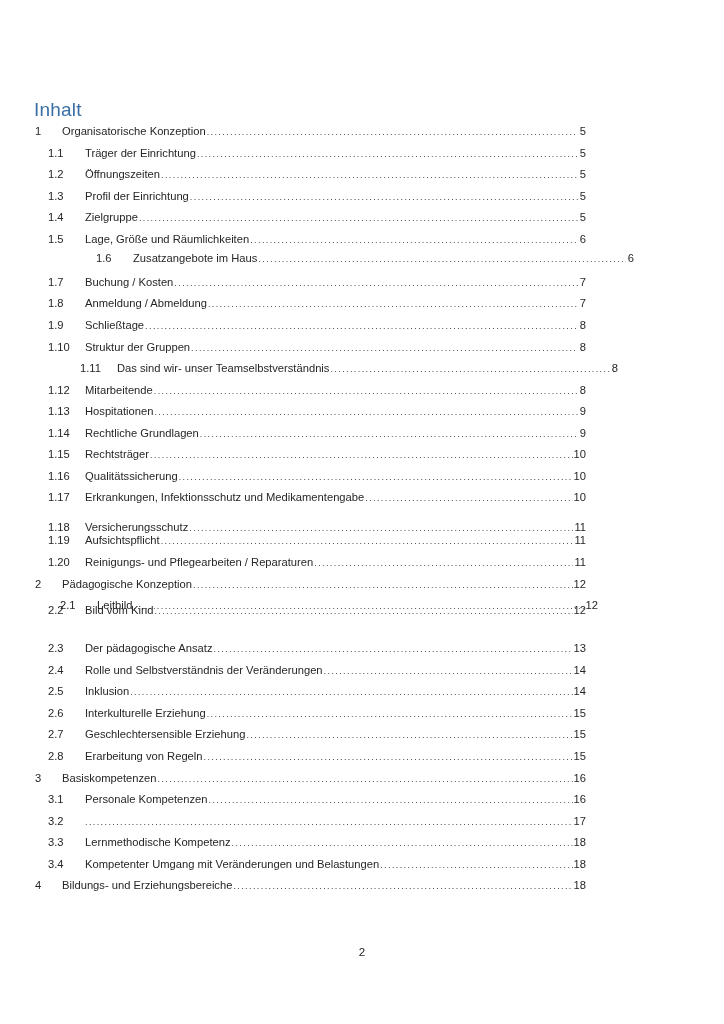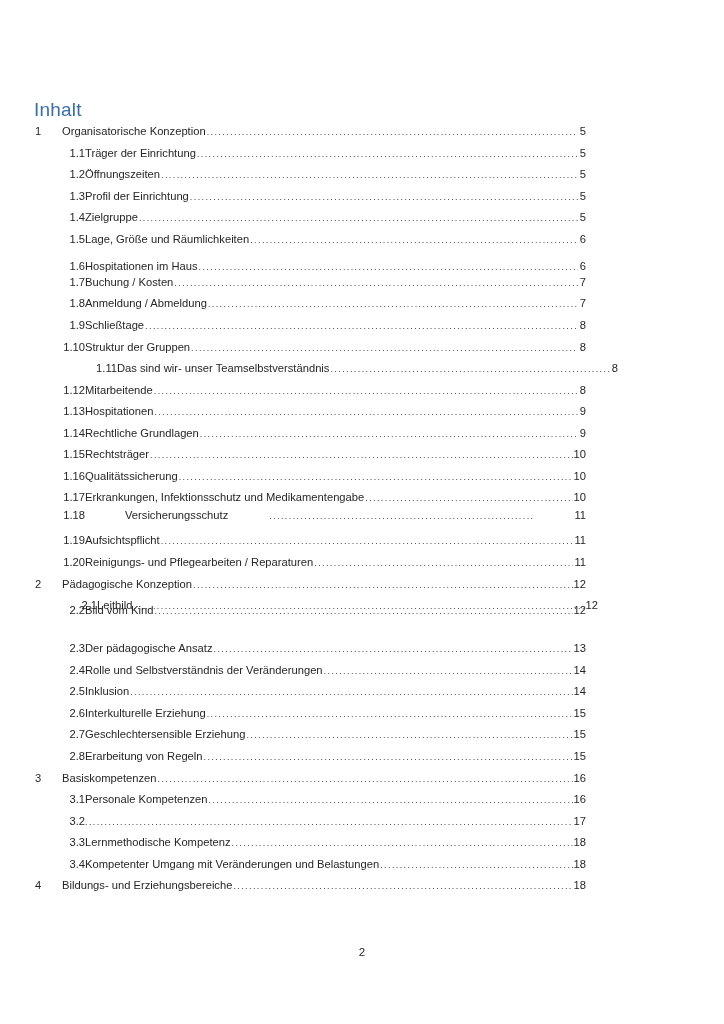--- a/index.html
+++ b/index.html
@@ -44,21 +44,21 @@
       font-size: 11.2px;
       color: #262626;
       display: flex;
       align-items: baseline;
       white-space: nowrap;
     }
     .toc-entry.level-1 { left: 35px; width: 551px; }
     .toc-entry.level-2 { left: 48px; width: 538px; }
     .toc-num { flex: 0 0 auto; }
     .level-1 .toc-num { width: 27px; }
-    .level-2 .toc-num { width: 37px; text-align: right; }
+    .level-2 .toc-num { width: 37px; }
     .toc-title { flex: 0 0 auto; padding-right: 1px; }
     .toc-leader {
       flex: 1 1 auto;
       overflow: hidden;
       color: #3a3a3a;
       letter-spacing: 1.4px;
       font-size: 9px;
       position: relative;
       top: 0px;
     }
@@ -117,23 +117,23 @@
         <span class="toc-title">Zielgruppe</span>
         <span class="toc-leader"></span>
         <span class="toc-page">5</span>
       </div>
       <div class="toc-entry level-2" style="top: 107.75px;">
         <span class="toc-num">1.5</span>
         <span class="toc-title">Lage, Größe und Räumlichkeiten</span>
         <span class="toc-leader"></span>
         <span class="toc-page">6</span>
       </div>
-      <div class="toc-entry level-2" style="top: 135px;">
+      <div class="toc-entry level-2" style="top: 127px; margin-left: 48px;">
         <span class="toc-num">1.6</span>
-        <span class="toc-title">Hospitationen im Haus</span>
+        <span class="toc-title">Zusatzangebote im Haus</span>
         <span class="toc-leader"></span>
         <span class="toc-page">6</span>
       </div>
       <div class="toc-entry level-2" style="top: 150.85px;">
         <span class="toc-num">1.7</span>
         <span class="toc-title">Buchung / Kosten</span>
         <span class="toc-leader"></span>
         <span class="toc-page">7</span>
       </div>
       <div class="toc-entry level-2" style="top: 172.4px;">
@@ -189,21 +189,21 @@
         <span class="toc-title">Qualitätssicherung</span>
         <span class="toc-leader"></span>
         <span class="toc-page">10</span>
       </div>
       <div class="toc-entry level-2" style="top: 366.35px;">
         <span class="toc-num">1.17</span>
         <span class="toc-title">Erkrankungen, Infektionsschutz und Medikamentengabe</span>
         <span class="toc-leader"></span>
         <span class="toc-page">10</span>
       </div>
-      <div class="toc-entry level-2" style="top: 384px; gap: 40px;">
+      <div class="toc-entry level-2" style="top: 396px;">
         <span class="toc-num">1.18</span>
         <span class="toc-title">Versicherungsschutz</span>
         <span class="toc-leader"></span>
         <span class="toc-page">11</span>
       </div>
       <div class="toc-entry level-2" style="top: 409.45px;">
         <span class="toc-num">1.19</span>
         <span class="toc-title">Aufsichtspflicht</span>
         <span class="toc-leader"></span>
         <span class="toc-page">11</span>

